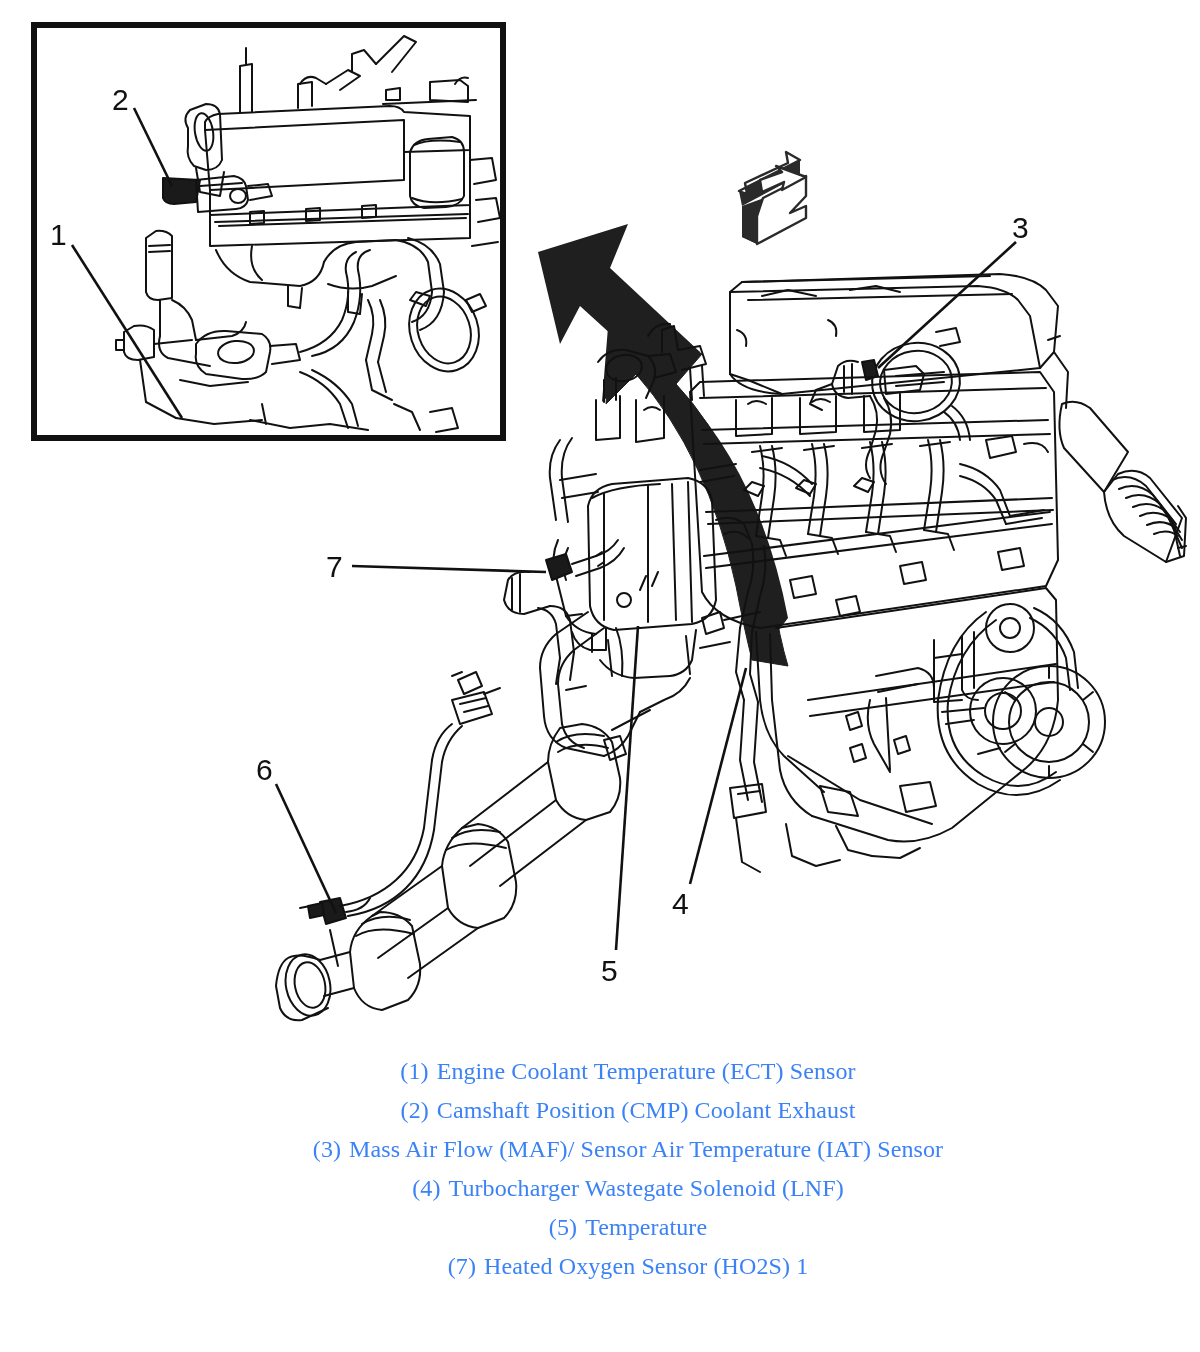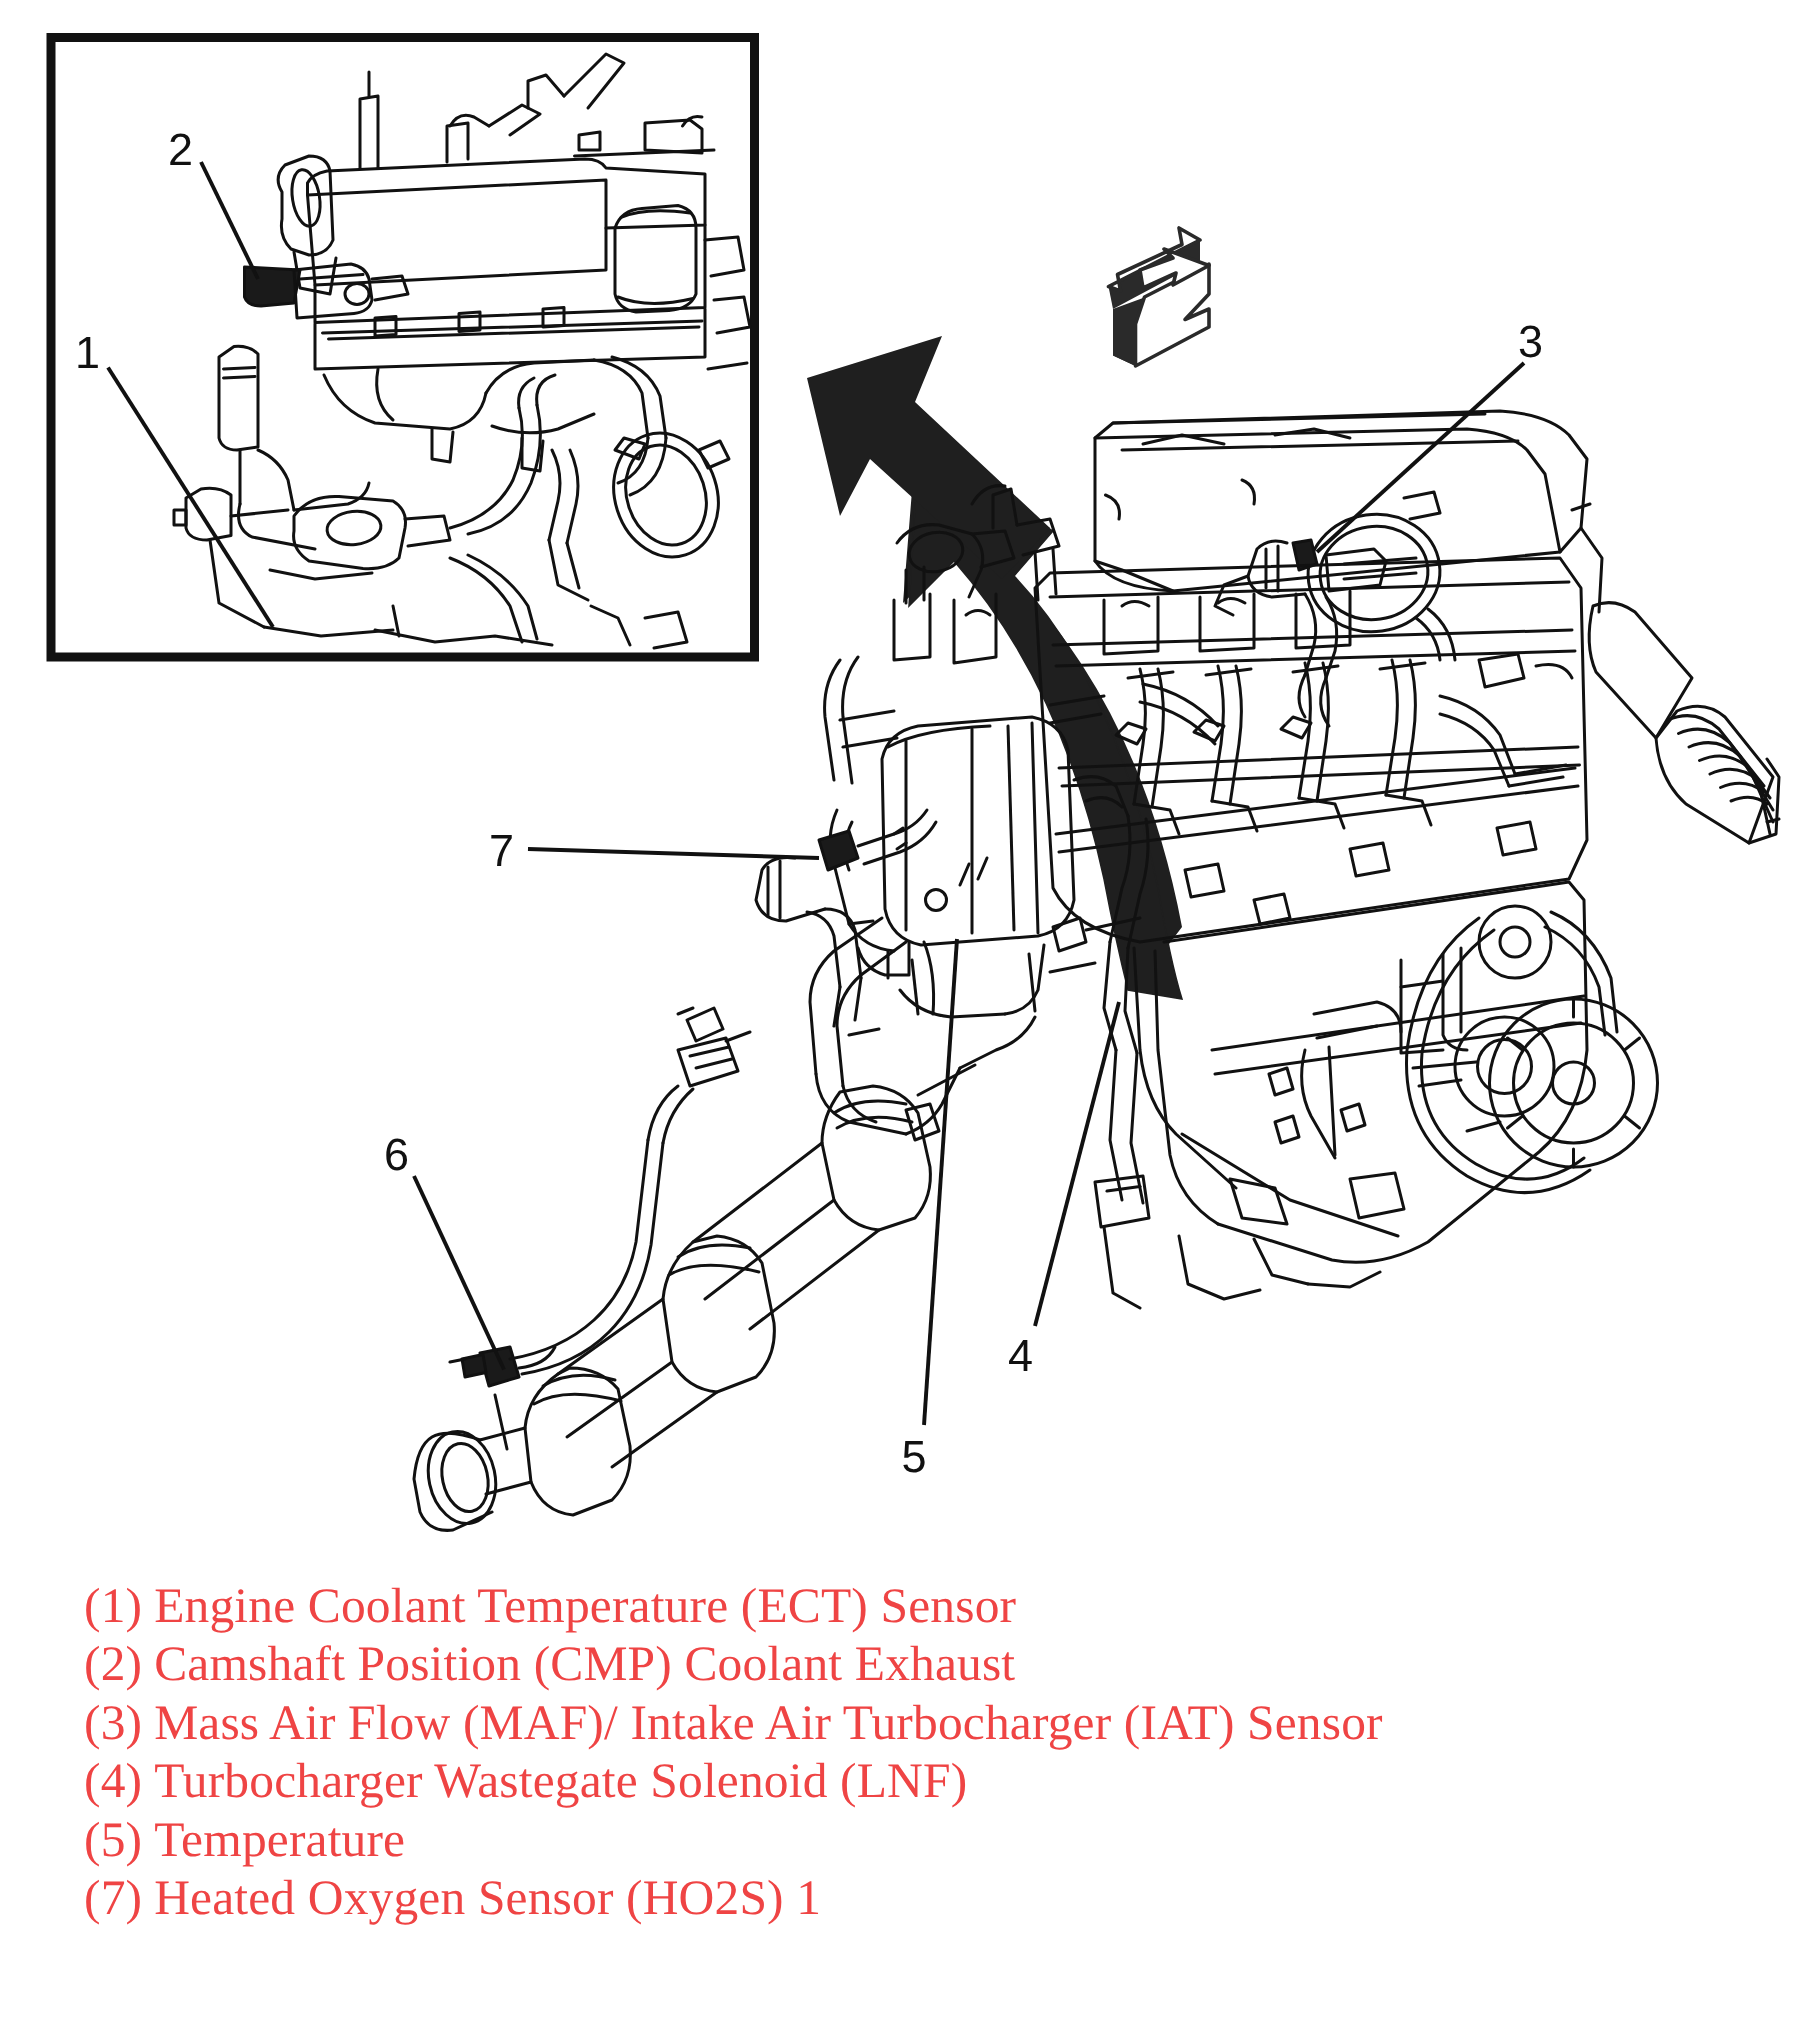--- a/index.html
+++ b/index.html
@@ -32,26 +32,27 @@
   }
 
   #legend {
     position: absolute;
     left: 0;
     top: 1052px;
     width: 1200px;
   }
   .legend-item {
     font-family: "Liberation Serif", "DejaVu Serif", serif;
-    font-size: 33px;
+    font-size: 24px;
     line-height: 39px;
-    color: #ef4444;
+    color: #3b82f6;
     padding-left: 56px;
     white-space: nowrap;
     letter-spacing: 0.1px;
+    text-align: center;
   }
   .legend-index { margin-right: 8px; }
 </style>
 </head>
 <body>
 
 <div id="figure">
 <svg width="1200" height="1050" viewBox="0 0 1200 1050" xmlns="http://www.w3.org/2000/svg">
   <rect x="0" y="0" width="1200" height="1050" fill="#ffffff"></rect>
 
@@ -489,21 +490,21 @@
 </div>
 
 <div id="legend">
   <div class="legend-item">
     <span class="legend-index">(1)</span><span>Engine Coolant Temperature (ECT) Sensor</span>
   </div>
   <div class="legend-item">
     <span class="legend-index">(2)</span><span>Camshaft Position (CMP) Coolant Exhaust</span>
   </div>
   <div class="legend-item">
-    <span class="legend-index">(3)</span><span>Mass Air Flow (MAF)/ Intake Air Turbocharger (IAT) Sensor</span>
+    <span class="legend-index">(3)</span><span>Mass Air Flow (MAF)/ Sensor Air Temperature (IAT) Sensor</span>
   </div>
   <div class="legend-item">
     <span class="legend-index">(4)</span><span>Turbocharger Wastegate Solenoid (LNF)</span>
   </div>
   <div class="legend-item">
     <span class="legend-index">(5)</span><span>Temperature</span>
   </div>
   <div class="legend-item">
     <span class="legend-index">(7)</span><span>Heated Oxygen Sensor (HO2S) 1</span>
   </div>

